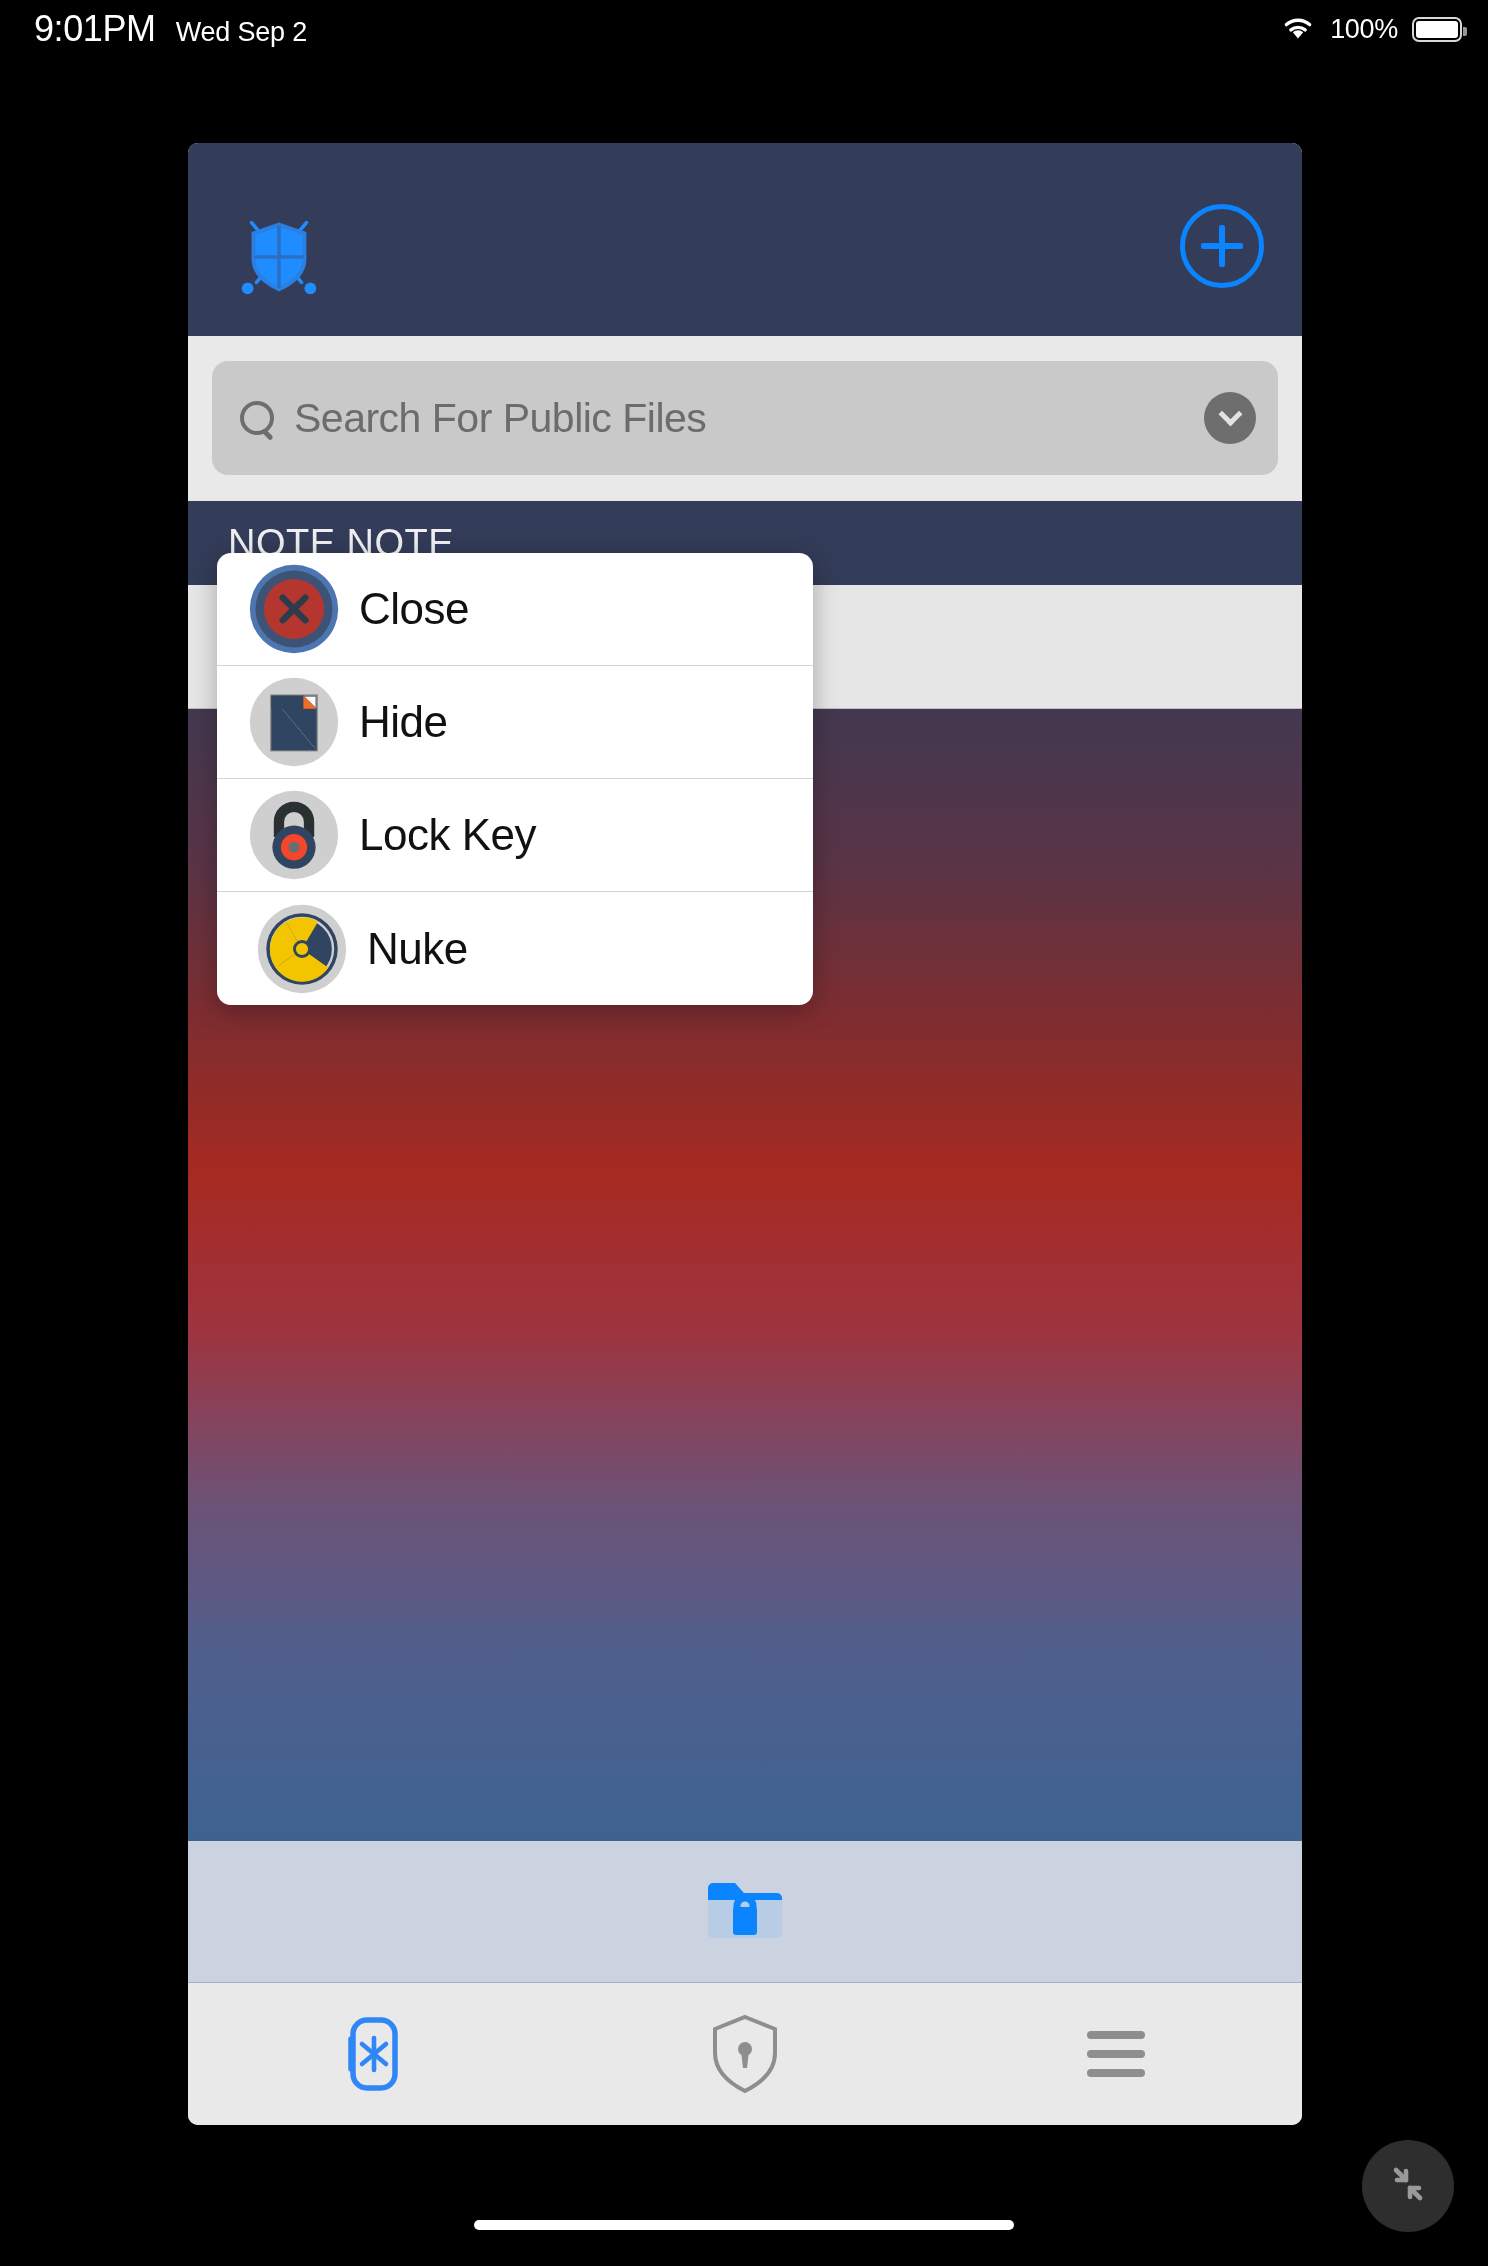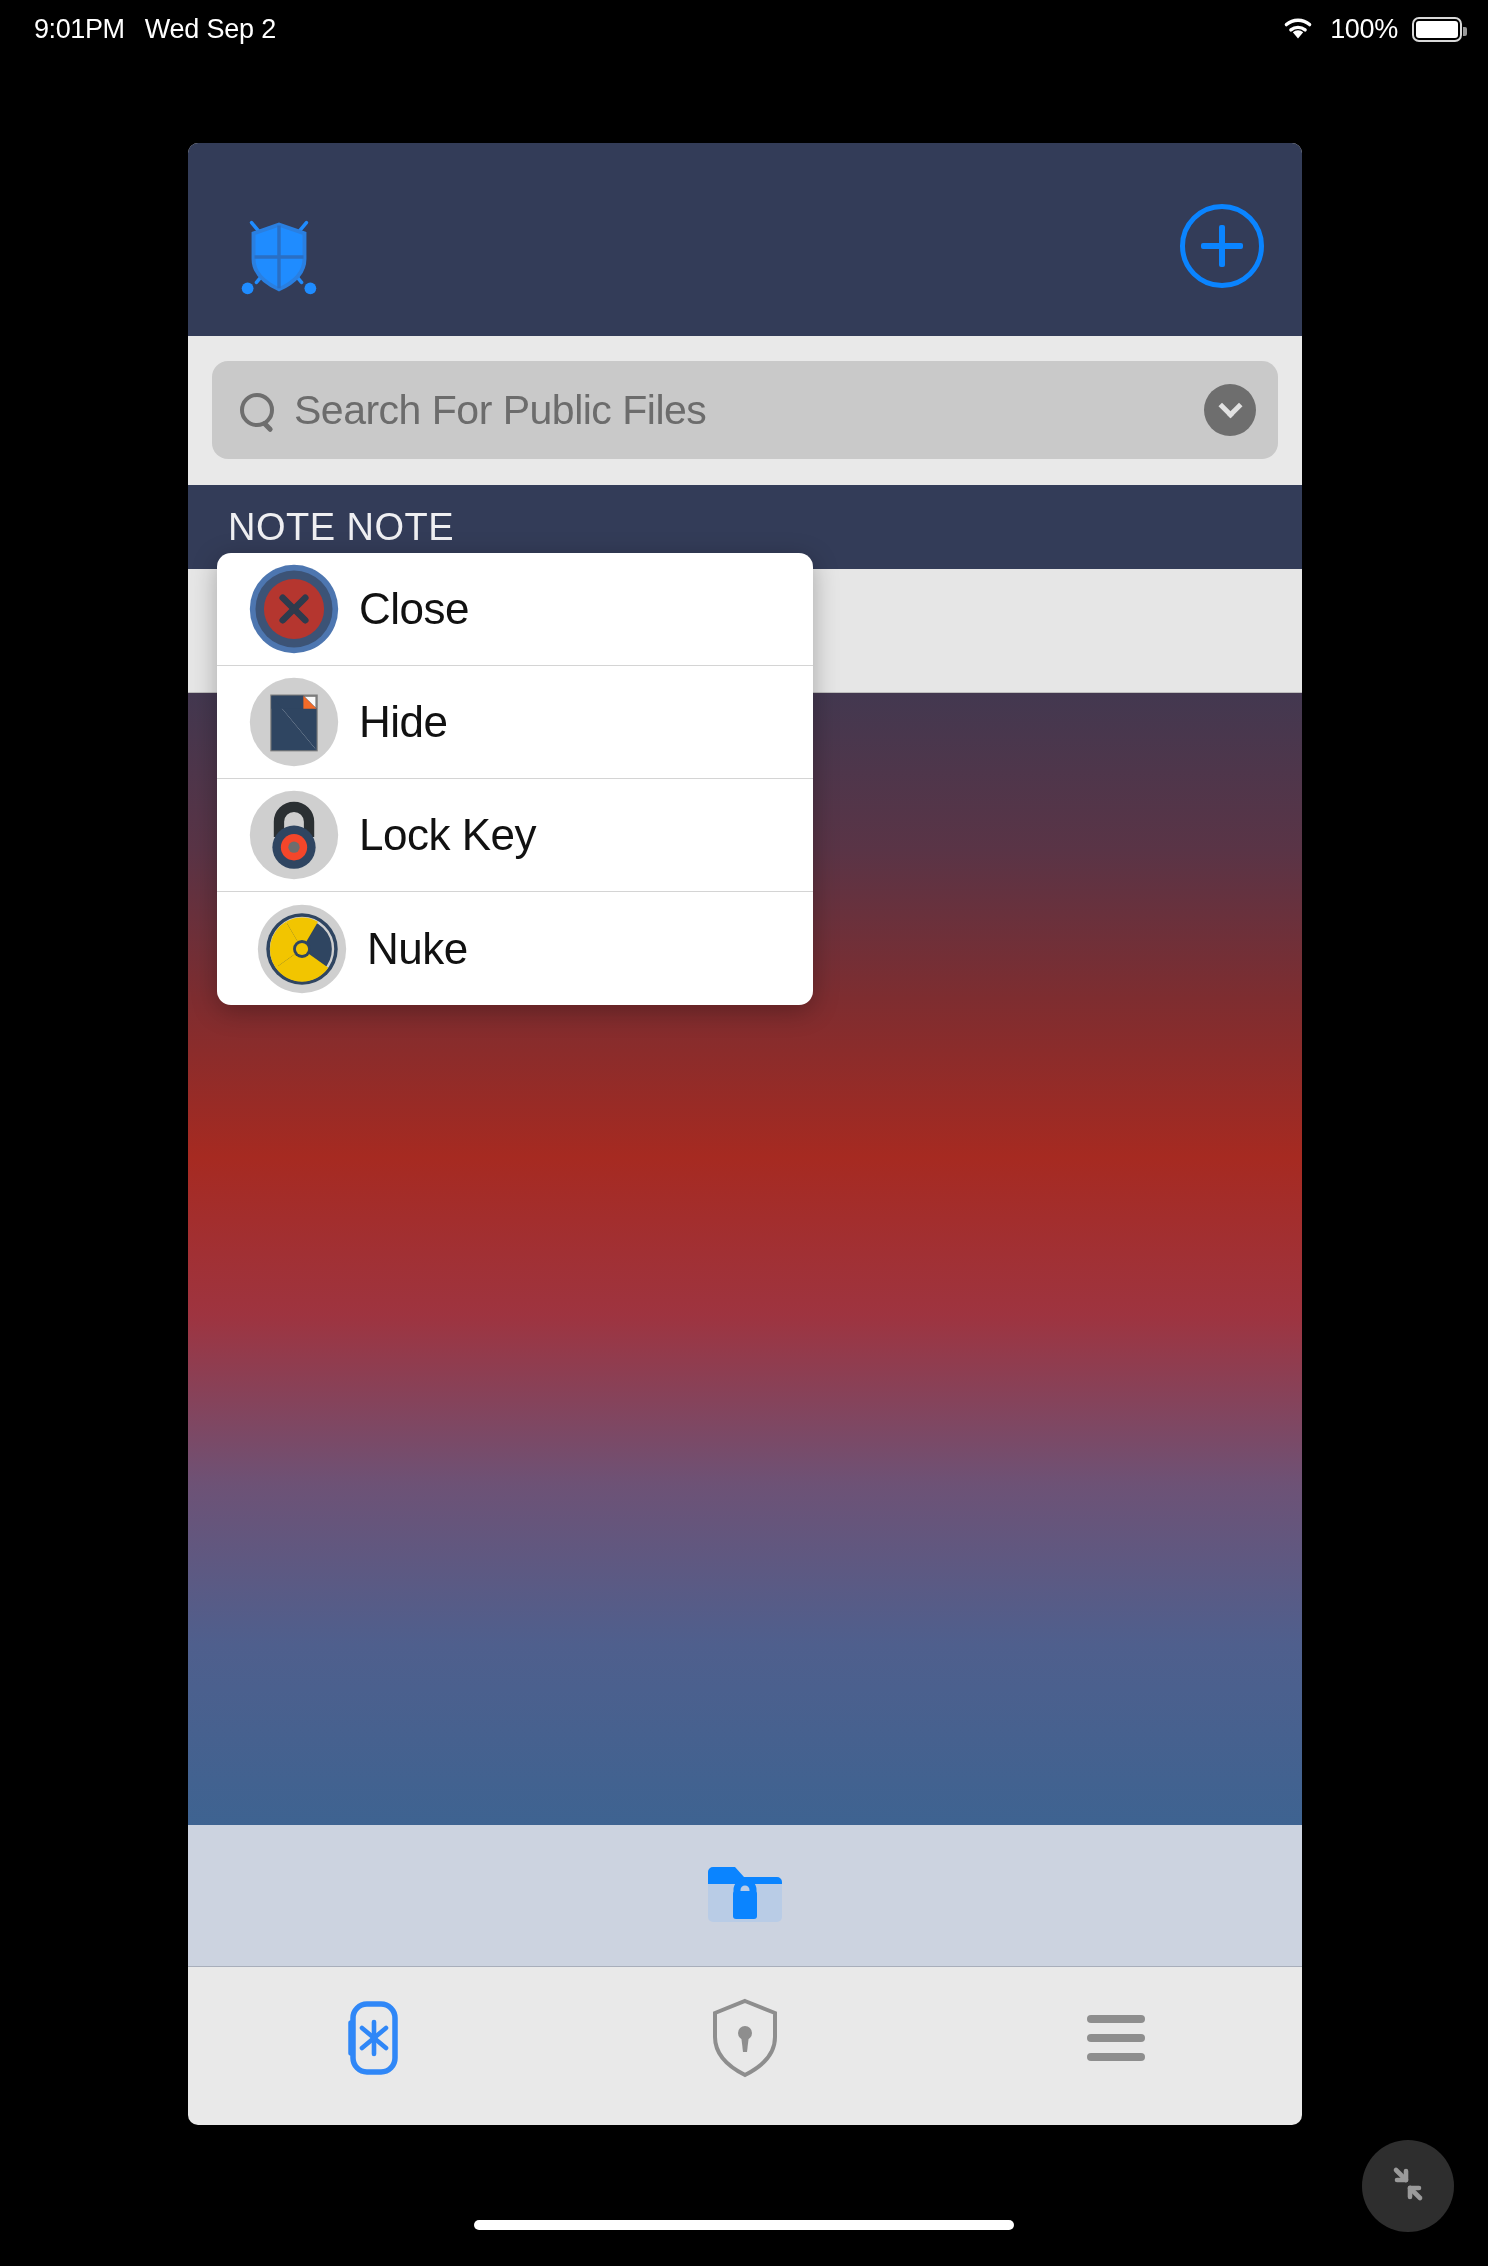--- a/index.html
+++ b/index.html
@@ -11,21 +11,21 @@
   }
   #root { position: relative; width: 1488px; height: 2266px; background: #000; }
 
   
   .statusbar {
     position: absolute; top: 0; left: 0; width: 1488px; height: 58px;
     display: flex; align-items: center; justify-content: space-between;
     padding: 0 26px 0 34px; color: #fff;
   }
   .sb-left { display: flex; align-items: baseline; gap: 20px; }
-  .sb-time { font-size: 27px; letter-spacing: -0.4px; }
+  .sb-time { font-size: 36px; letter-spacing: -0.4px; }
   .sb-date { font-size: 27px; letter-spacing: -0.2px; }
   .sb-right { display: flex; align-items: center; gap: 14px; }
   .sb-pct { font-size: 27px; letter-spacing: -0.3px; }
   .batt {
     width: 50px; height: 25px; border: 2.5px solid rgba(255,255,255,.85);
     border-radius: 7px; position: relative; padding: 2px;
   }
   .batt::after {
     content: ""; position: absolute; right: -7px; top: 8px;
     width: 4px; height: 9px; background: rgba(255,255,255,.6);
@@ -55,21 +55,21 @@
   }
   .plus-btn::before, .plus-btn::after {
     content: ""; position: absolute; background: #0a84ff; border-radius: 2px;
   }
   .plus-btn::before { width: 42px; height: 6px; }
   .plus-btn::after { width: 6px; height: 42px; }
 
   
   .searchwrap { background: #e9e9e9; padding: 25px 24px 26px 24px; }
   .searchbar {
-    height: 98px; background: #c9c9c9; border-radius: 16px;
+    height: 114px; background: #c9c9c9; border-radius: 16px;
     display: flex; align-items: center; padding: 0 22px 0 26px; gap: 18px;
   }
   .mag { width: 38px; height: 38px; flex: 0 0 38px; position: relative; }
   .mag::before {
     content: ""; position: absolute; left: 2px; top: 2px;
     width: 26px; height: 26px; border: 4px solid #6e6e6e; border-radius: 50%;
   }
   .mag::after {
     content: ""; position: absolute; right: 2px; bottom: 1px;
     width: 13px; height: 4.5px; background: #6e6e6e; border-radius: 3px;

